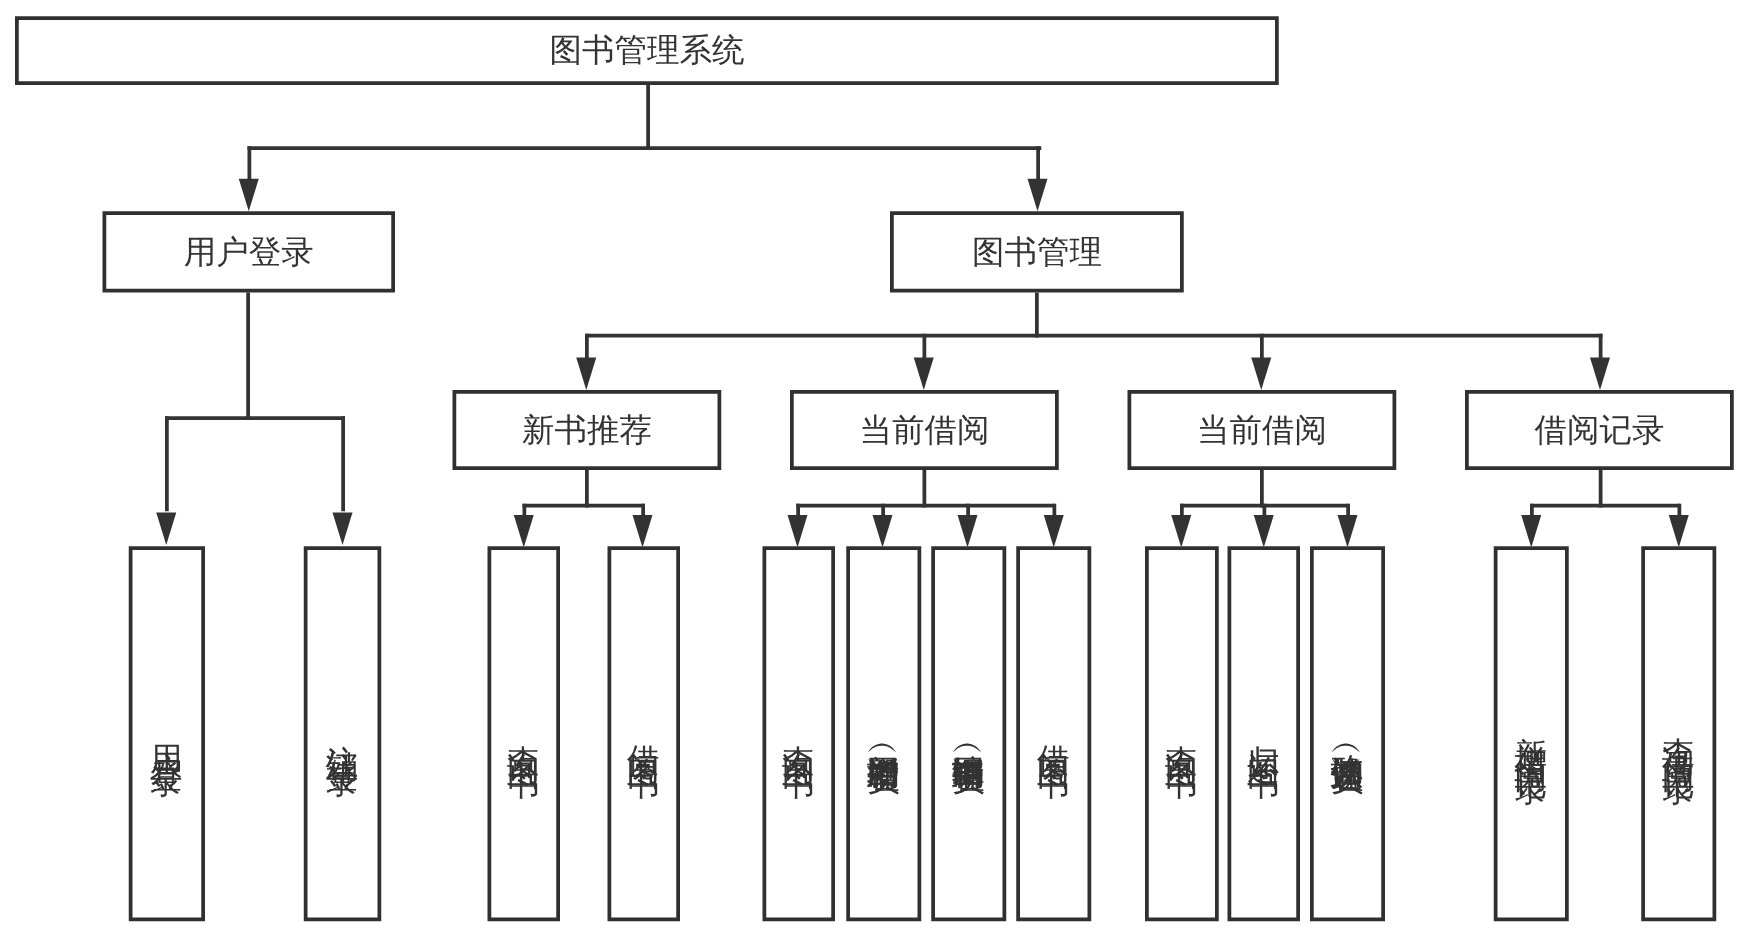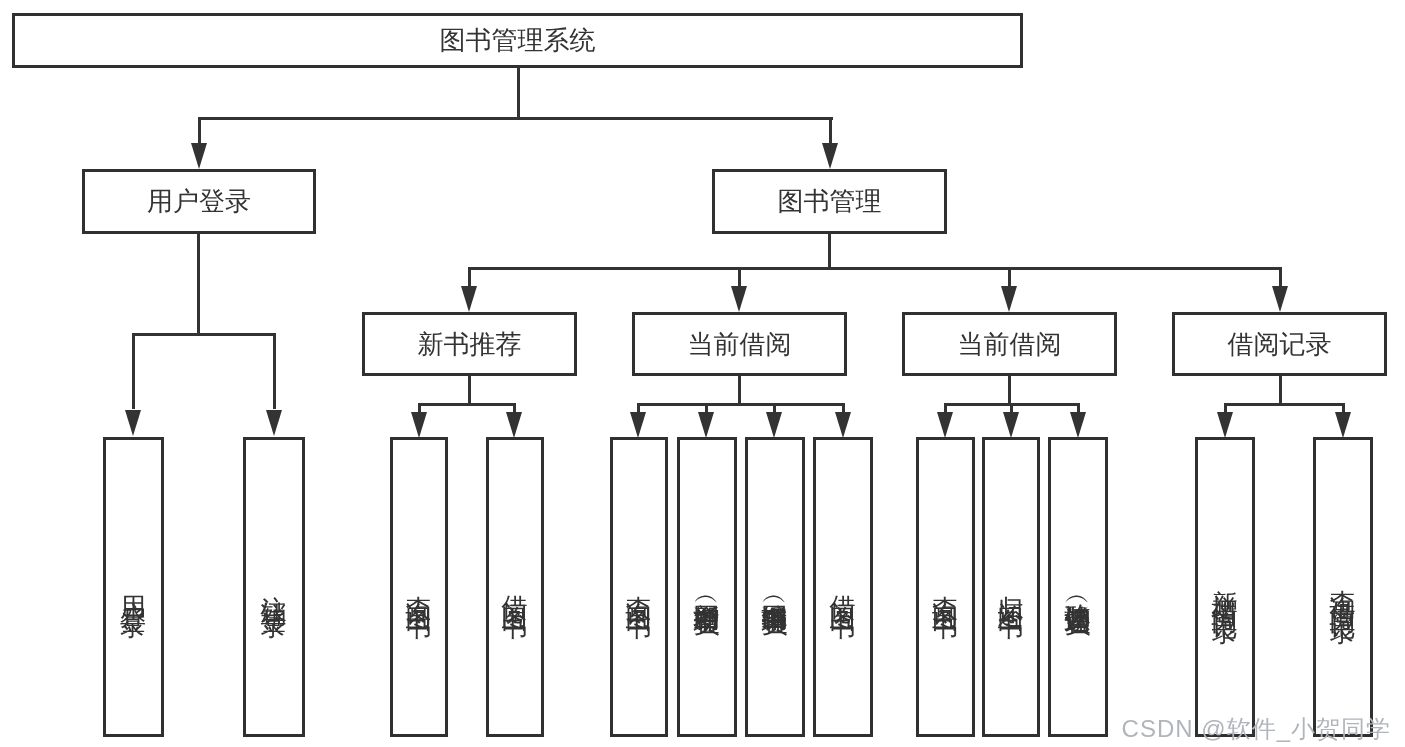--- a/index.html
+++ b/index.html
@@ -159,15 +159,14 @@
   <div class="vline" style="left:1077px;top:403px;height:12px;"></div>
   <div class="ahead" style="left:1070px;top:412px;"></div>
 
   <div class="vline" style="left:1279px;top:374px;height:32px;"></div>
   <div class="hline" style="left:1224px;top:403px;width:120px;"></div>
   <div class="vline" style="left:1224px;top:403px;height:12px;"></div>
   <div class="ahead" style="left:1217px;top:412px;"></div>
   <div class="vline" style="left:1342px;top:403px;height:12px;"></div>
   <div class="ahead" style="left:1335px;top:412px;"></div>
 
-  <div class="watermark">CSDN @软件_小贺同学</div>
 
 </div>
 
 </body></html>

